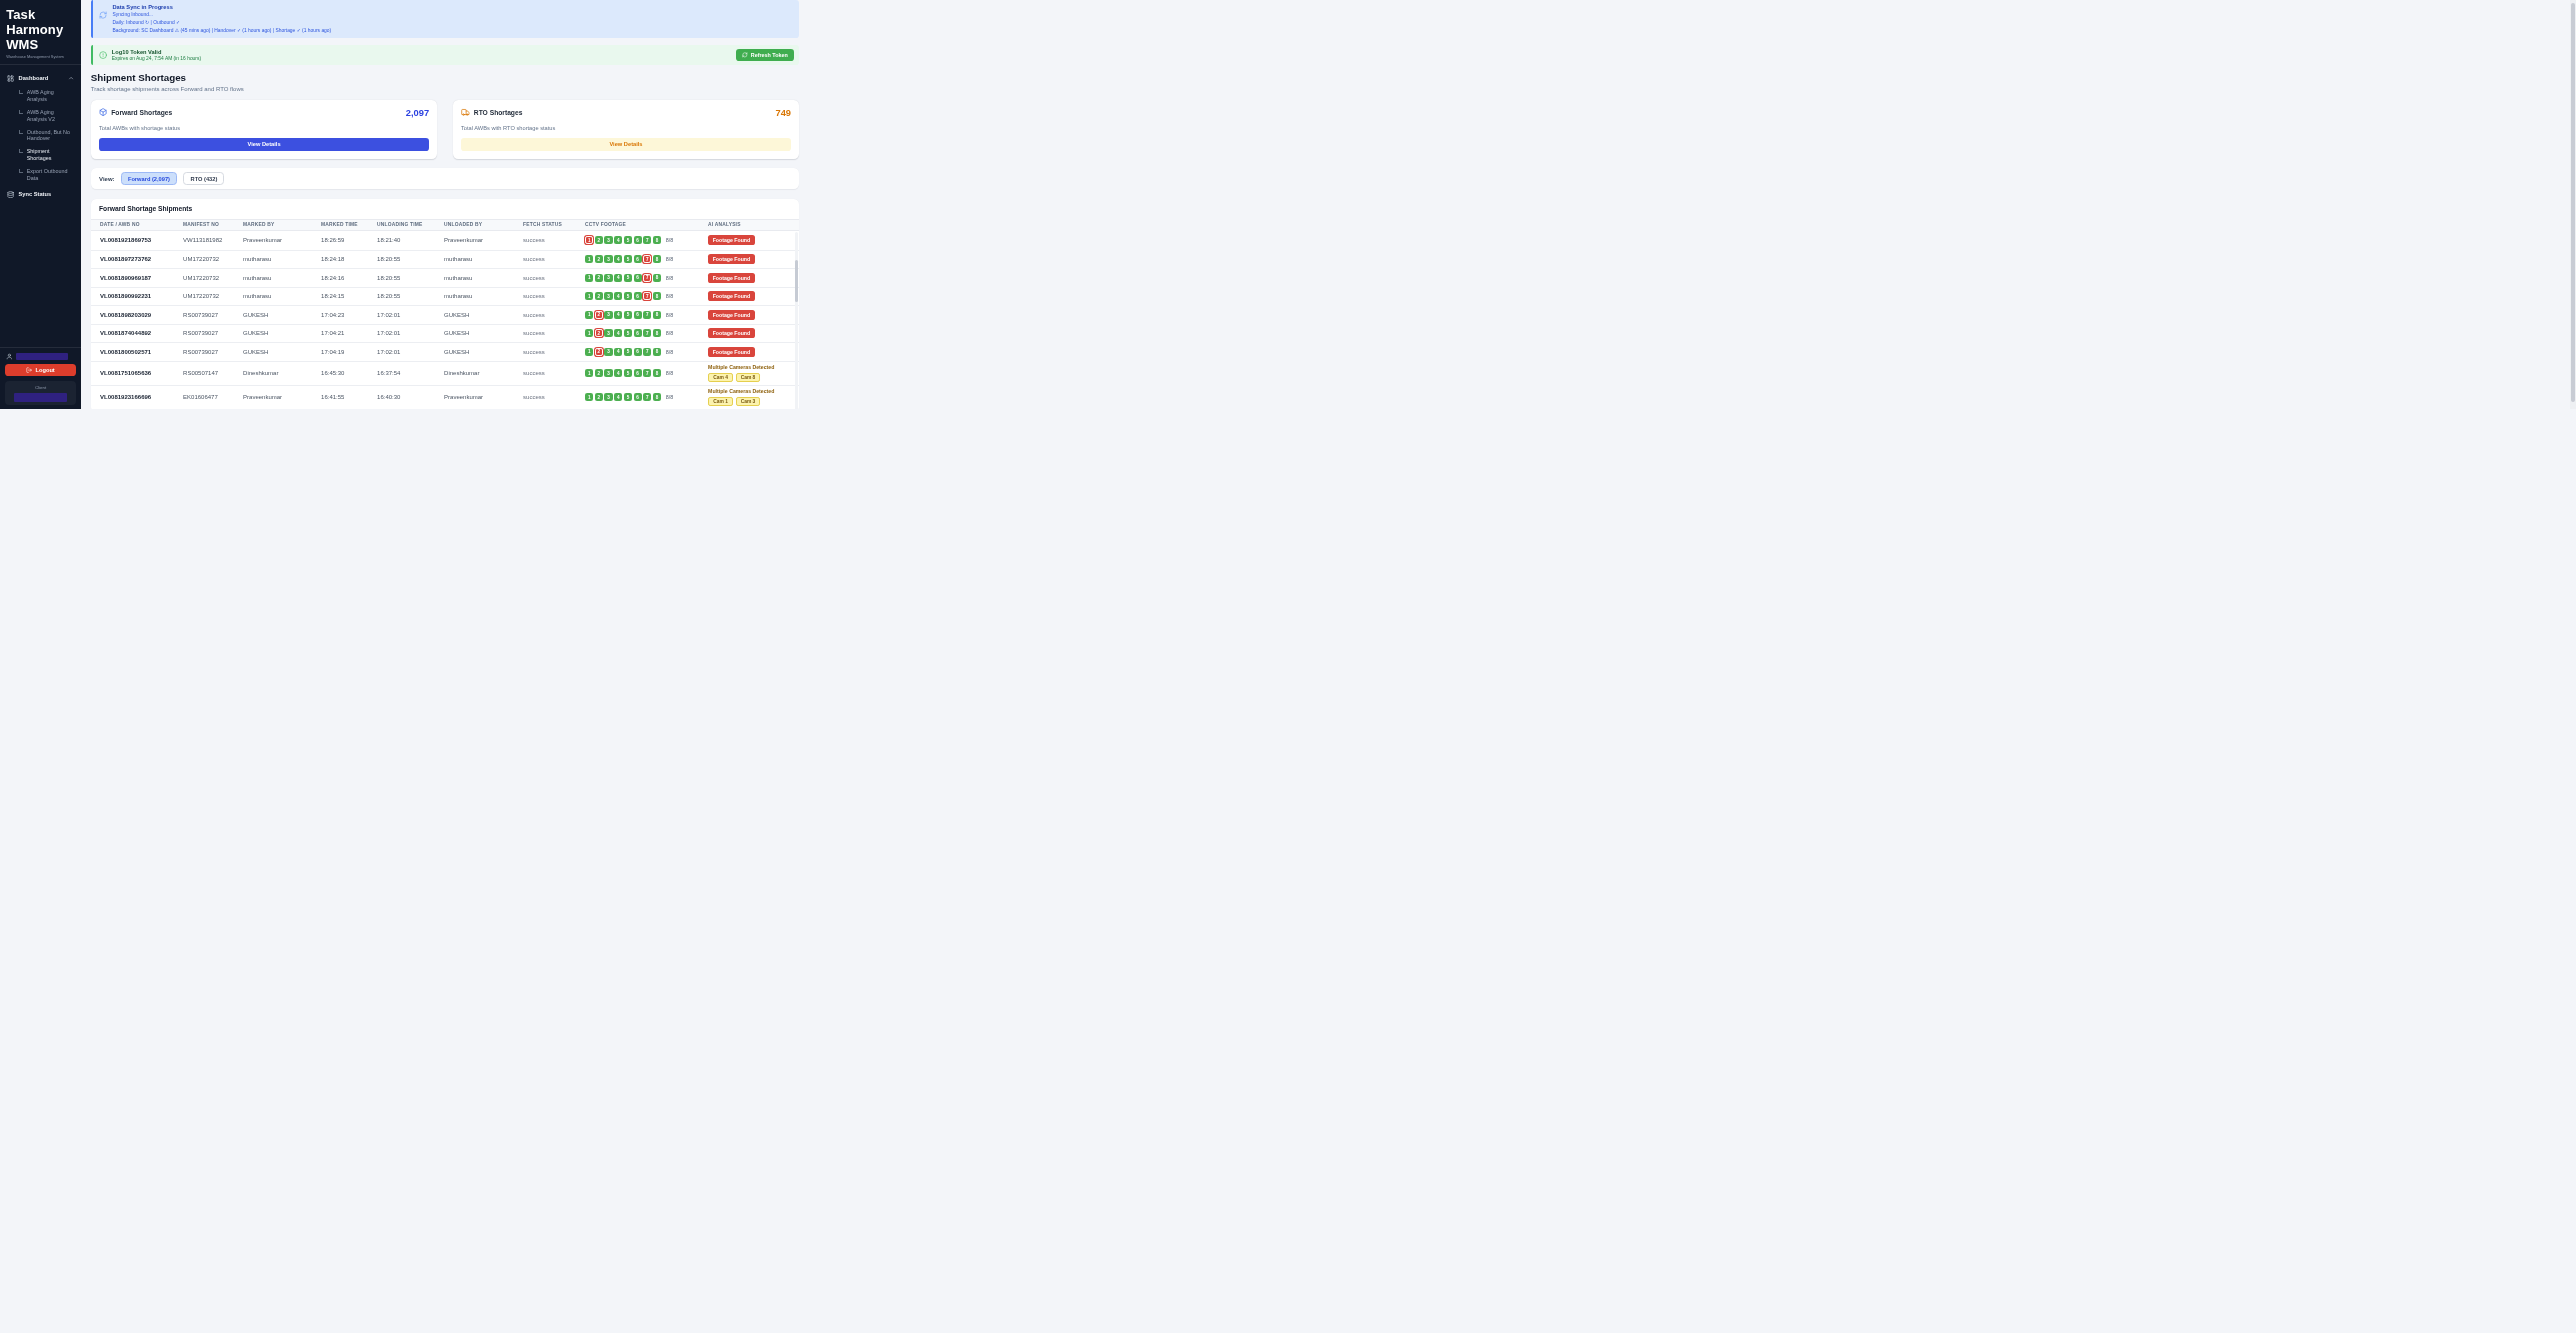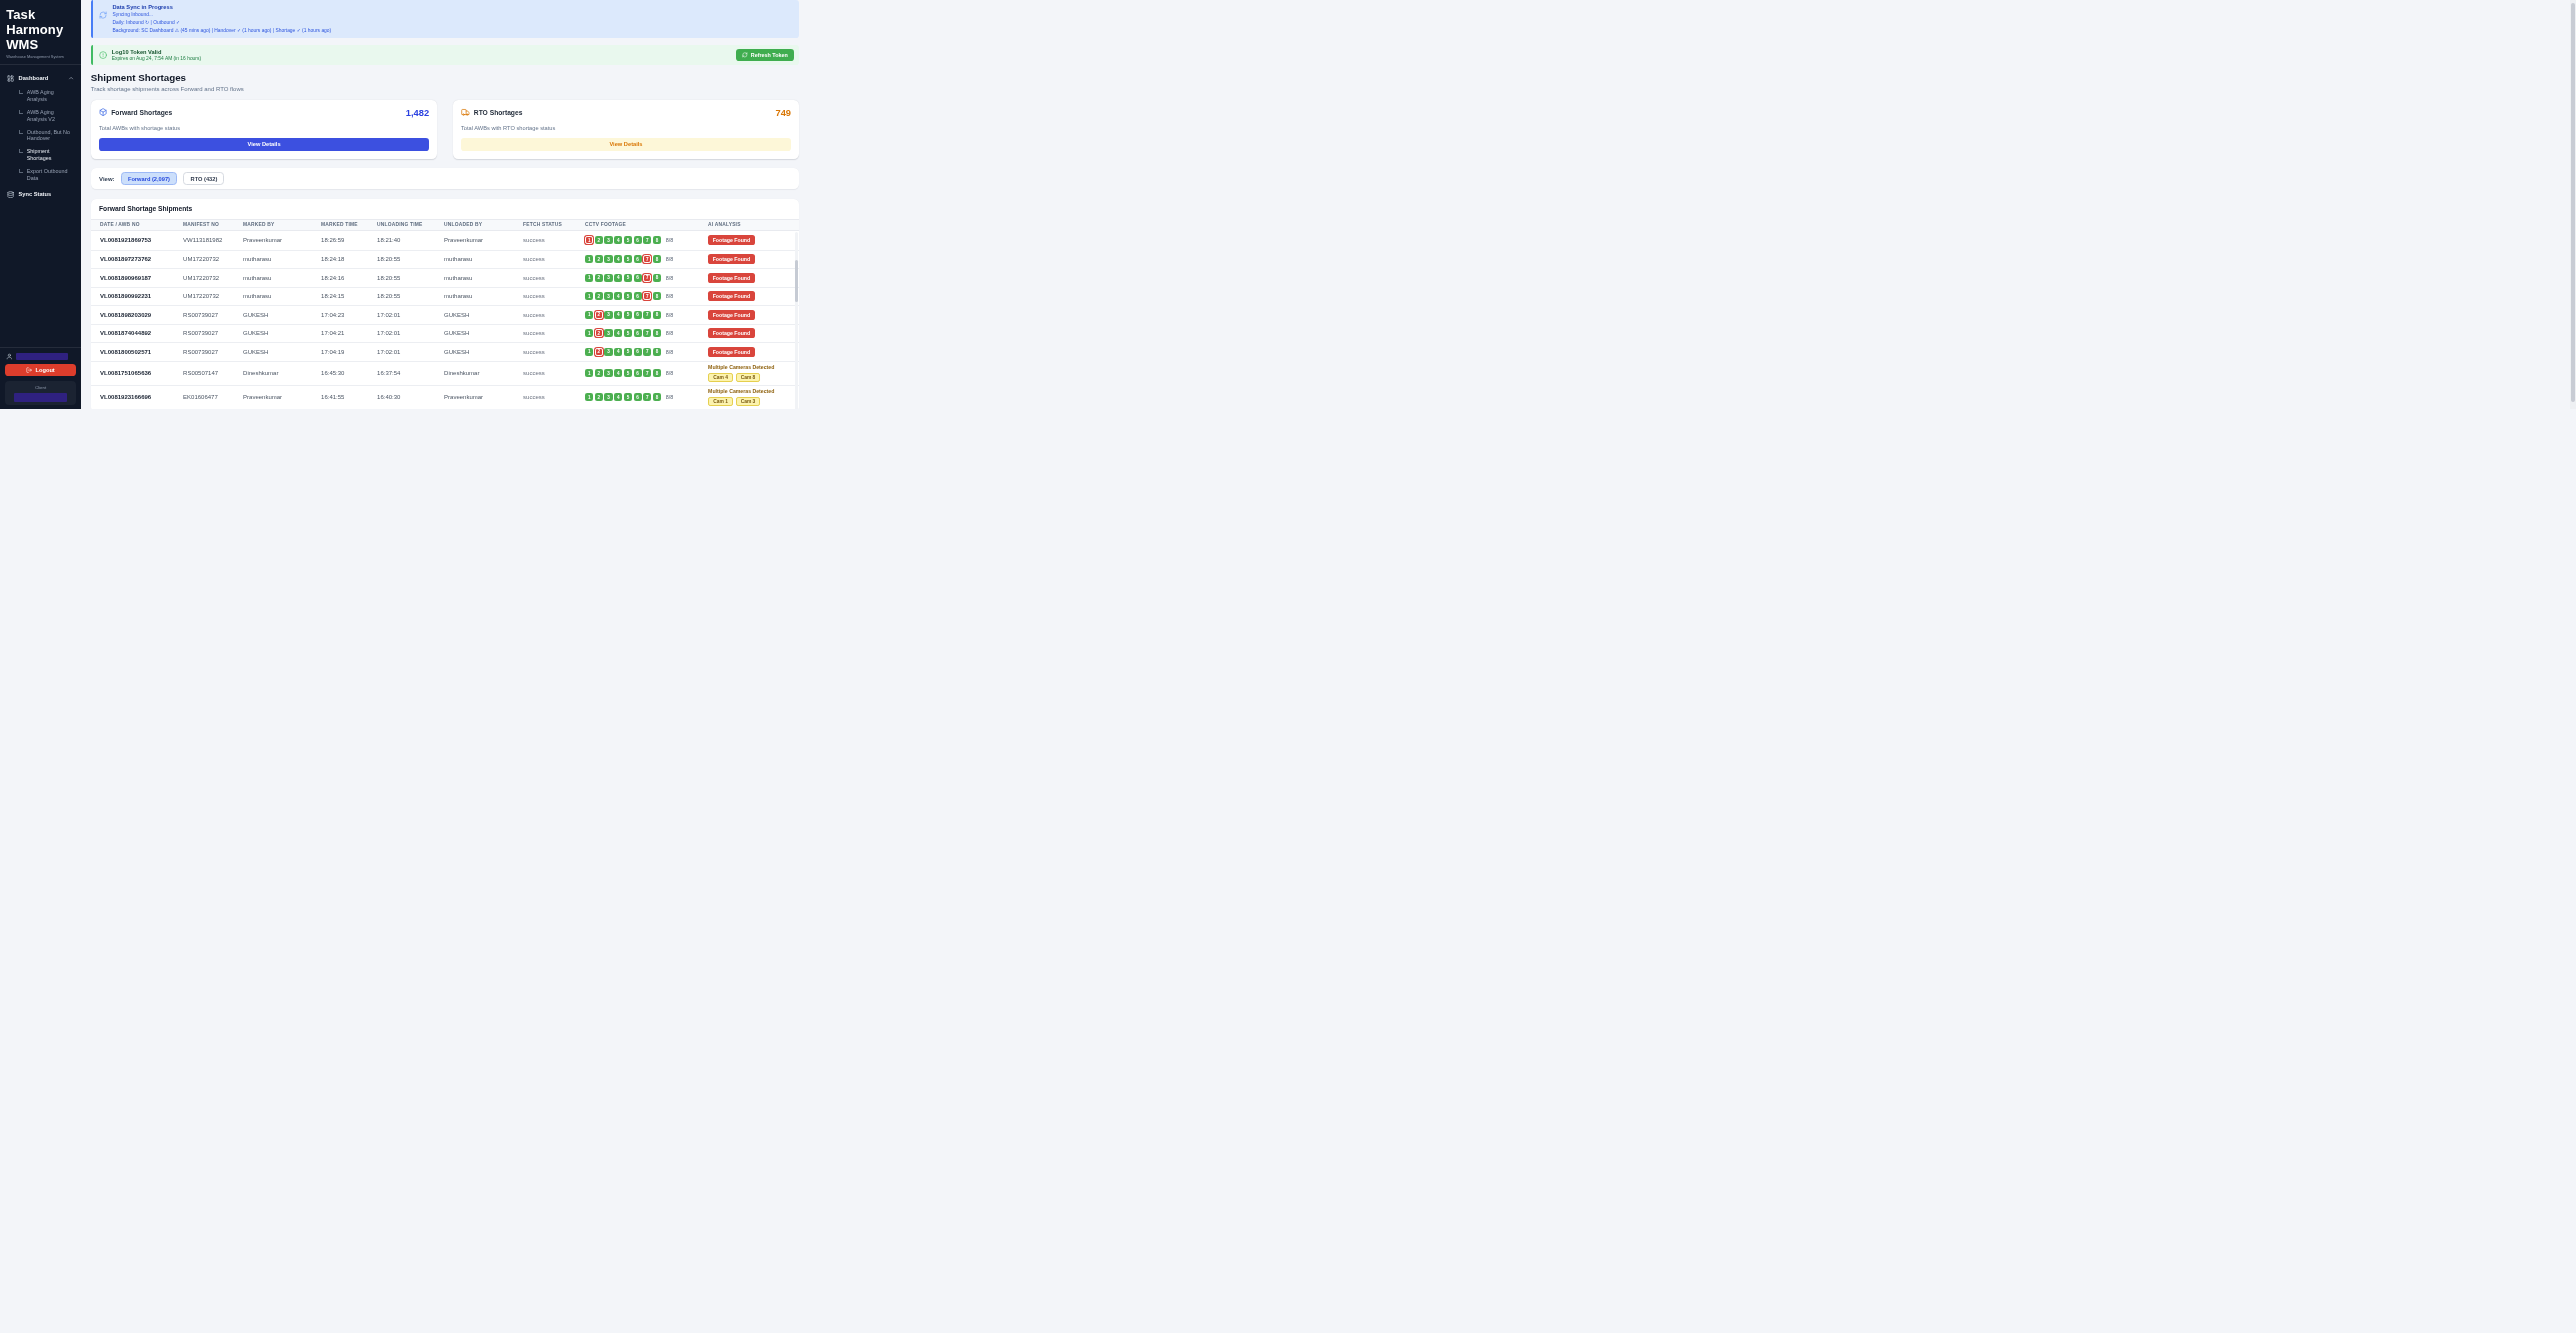--- a/index.html
+++ b/index.html
@@ -245,21 +245,21 @@
       <div class="card">
         <div class="card-head">
           <span>
             <svg width="8.2" height="8.2" viewBox="0 0 24 24" fill="none" stroke="#2b5be3" stroke-width="2" stroke-linecap="round" stroke-linejoin="round">
                 <path d="M21 8a2 2 0 0 0-1-1.73l-7-4a2 2 0 0 0-2 0l-7 4A2 2 0 0 0 3 8v8a2 2 0 0 0 1 1.73l7 4a2 2 0 0 0 2 0l7-4A2 2 0 0 0 21 16Z"></path>
                 <path d="m3.3 7 8.7 5 8.7-5"></path>
                 <path d="M12 22V12"></path>
               </svg>
           </span>
           <span class="card-title">Forward Shortages</span>
-          <span class="card-count count-blue">1,482</span>
+          <span class="card-count count-blue">2,097</span>
         </div>
         <div class="card-desc">Total AWBs with shortage status</div>
         <button class="card-btn btn-blue">View Details</button>
       </div>
 
       <div class="card">
         <div class="card-head">
           <span>
             <svg width="8.8" height="8.8" viewBox="0 0 24 24" fill="none" stroke="#d97706" stroke-width="2" stroke-linecap="round" stroke-linejoin="round">
                 <path d="M14 18V6a2 2 0 0 0-2-2H4a2 2 0 0 0-2 2v11a1 1 0 0 0 1 1h2"></path>

